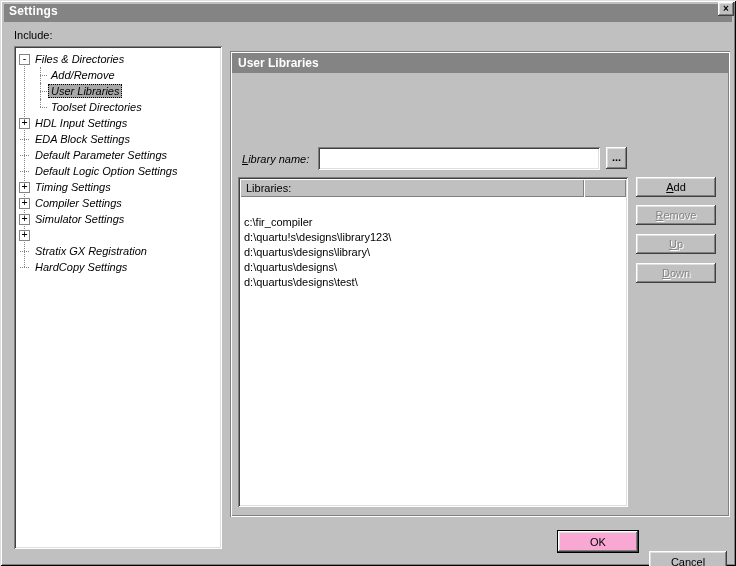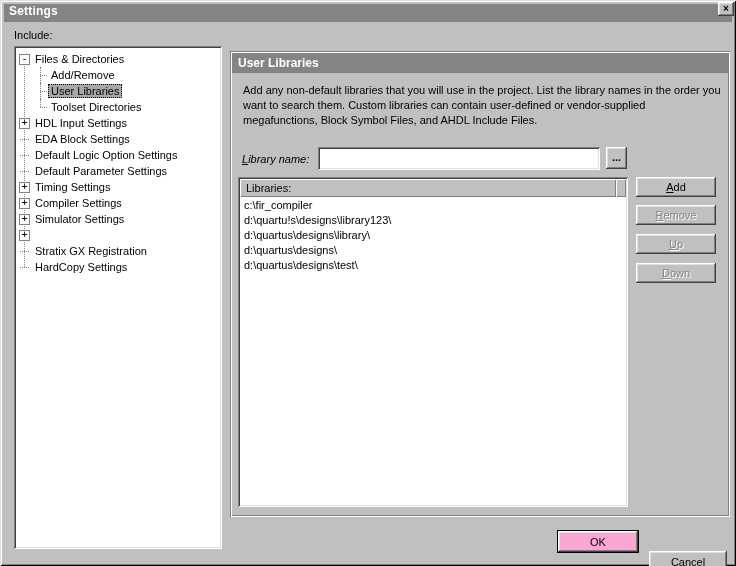--- a/index.html
+++ b/index.html
@@ -69,21 +69,21 @@
   .trow.leaf .gut::after {
     content:""; position:absolute; left:4px; top:8px; width:9px;
     border-top:1px dotted #848484;
   }
   .ebox {
     position:absolute; left:3px; top:3px; width:11px; height:11px;
     background:#fff; border:1px solid #848484;
     font-family:"DejaVu Sans Mono", monospace; font-size:10px; line-height:8px;
     text-align:center; color:#000; cursor:default;
   }
-  .tlabel { padding:1px 3px; }
+  .tlabel { padding:1px 3px;font-style:italic; }
   .tlabel.sel { background:var(--selection,#a8a8a8); outline:1px dotted #000; outline-offset:-1px; }
 
   
   .panel {
     position:absolute; left:230px; top:51px; width:500px; height:466px;
     box-shadow: inset 1px 1px 0 #808080, inset -1px -1px 0 #fff,
                 inset 2px 2px 0 #fff, inset -2px -2px 0 #808080;
   }
   .panel-header {
     position:absolute; left:2px; top:2px; right:2px; height:20px;
@@ -105,25 +105,25 @@
     font-size:11px; font-weight:bold; padding-bottom:6px; cursor:default;
   }
 
   .listbox { position:absolute; left:8px; top:126px; width:390px; height:330px; }
   .lheader { position:absolute; left:2px; top:2px; right:2px; height:18px; display:flex; }
   .hcell {
     background:#c0c0c0;
     box-shadow: inset 1px 1px 0 #fff, inset -1px -1px 0 #808080;
     line-height:18px; padding-left:6px;
   }
-  .hcell.main { width:376px; flex:none; }
+  .hcell.main { width:344px; flex:none; }
   .hcell.spacer { flex:1; }
   .litems {
     position:absolute; left:2px; top:20px; right:2px; bottom:2px;
-    background:#fff; overflow:hidden; padding:1px 0 0 4px; line-height:15px;
+    background:#fff; overflow:hidden; padding:18px 0 0 4px; line-height:15px;
   }
   .litem { white-space:nowrap; cursor:default; }
 
   .side-btn {
     position:absolute; left:406px; width:80px; height:20px;
     display:flex; align-items:center; justify-content:center;
     font-family:"Liberation Sans", sans-serif; font-size:11px;
     border:none; cursor:default;
   }
   .side-btn.disabled { color:var(--disabled_text,#848484); text-shadow:1px 1px 0 #fff; }
@@ -188,26 +188,26 @@
         <span class="tlabel">HDL Input Settings</span>
       </div>
 
       <div class="trow leaf">
         <span class="gut"></span>
         <span class="tlabel">EDA Block Settings</span>
       </div>
 
       <div class="trow leaf">
         <span class="gut"></span>
+        <span class="tlabel">Default Parameter Settings</span>
+      </div>
+
+      <div class="trow leaf">
+        <span class="gut"></span>
         <span class="tlabel">Default Logic Option Settings</span>
-      </div>
-
-      <div class="trow leaf">
-        <span class="gut"></span>
-        <span class="tlabel">Default Parameter Settings</span>
       </div>
 
       <div class="trow">
         <span class="gut">
             <span class="ebox">+</span>
           </span>
         <span class="tlabel">Timing Settings</span>
       </div>
 
       <div class="trow">
@@ -242,21 +242,20 @@
 
     </div>
   </div>
 
   <div class="panel">
 
     <div class="panel-header">
       <span>User Libraries</span>
     </div>
 
-    <div class="panel-desc">Add any non-default libraries that you will use in the project.  List the library names in the order you want to search them.  Custom libraries can contain user-defined or vendor-supplied megafunctions, Block Symbol Files, and AHDL Include Files.</div>
 
     <div class="libname-label"><span class="mn">L</span><span>ibrary name:</span></div>
 
     <input class="libname-input sunken" type="text" value="" style="">
 
     <div class="browse-btn raised">...</div>
 
     <div class="listbox sunken">
       <div class="lheader">
         <div class="hcell main">Libraries:</div>

